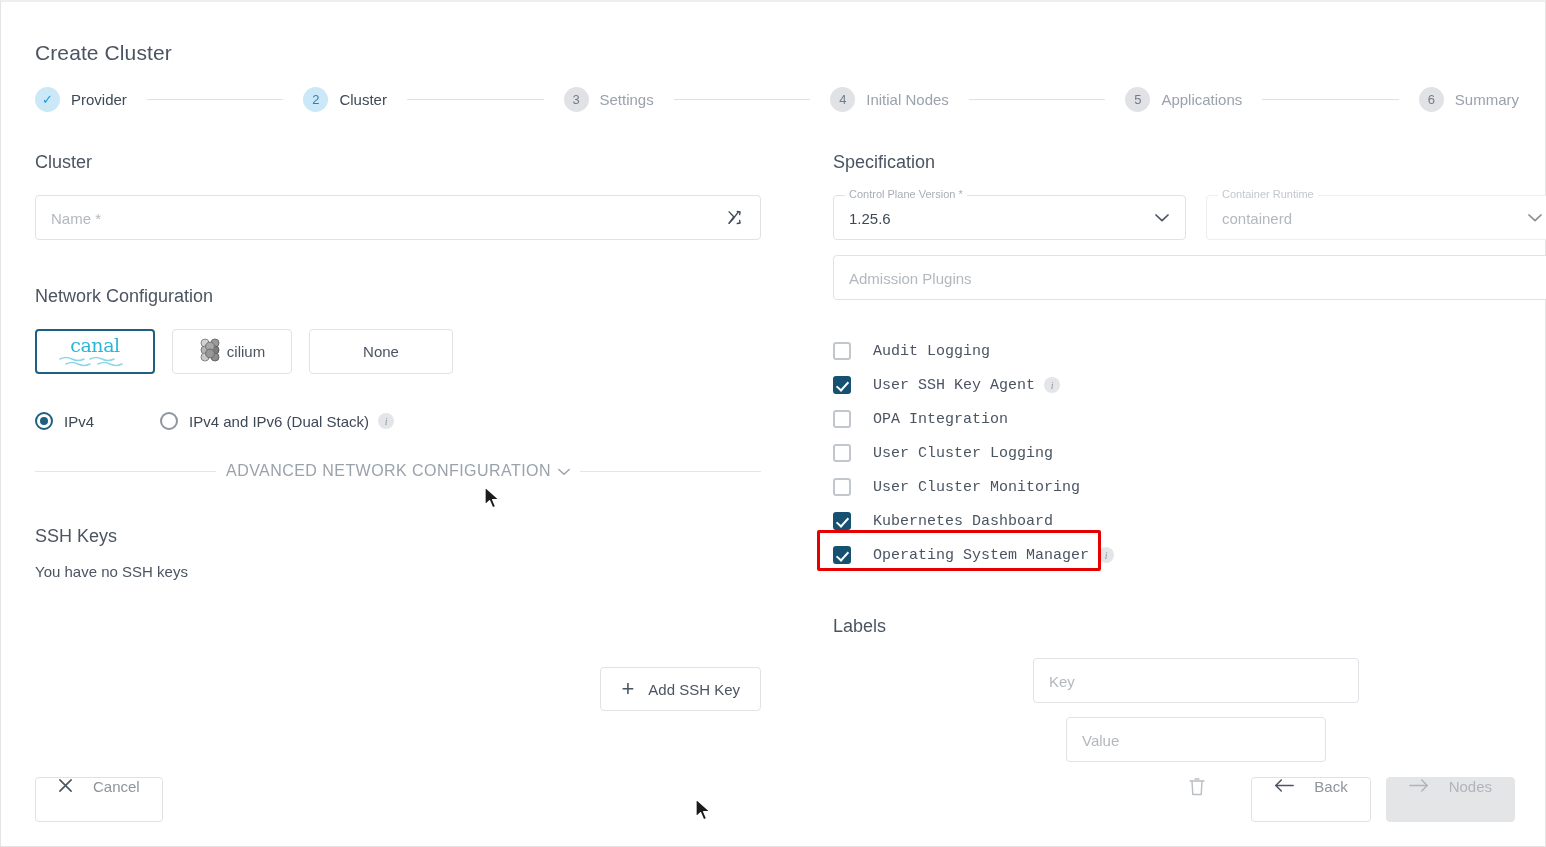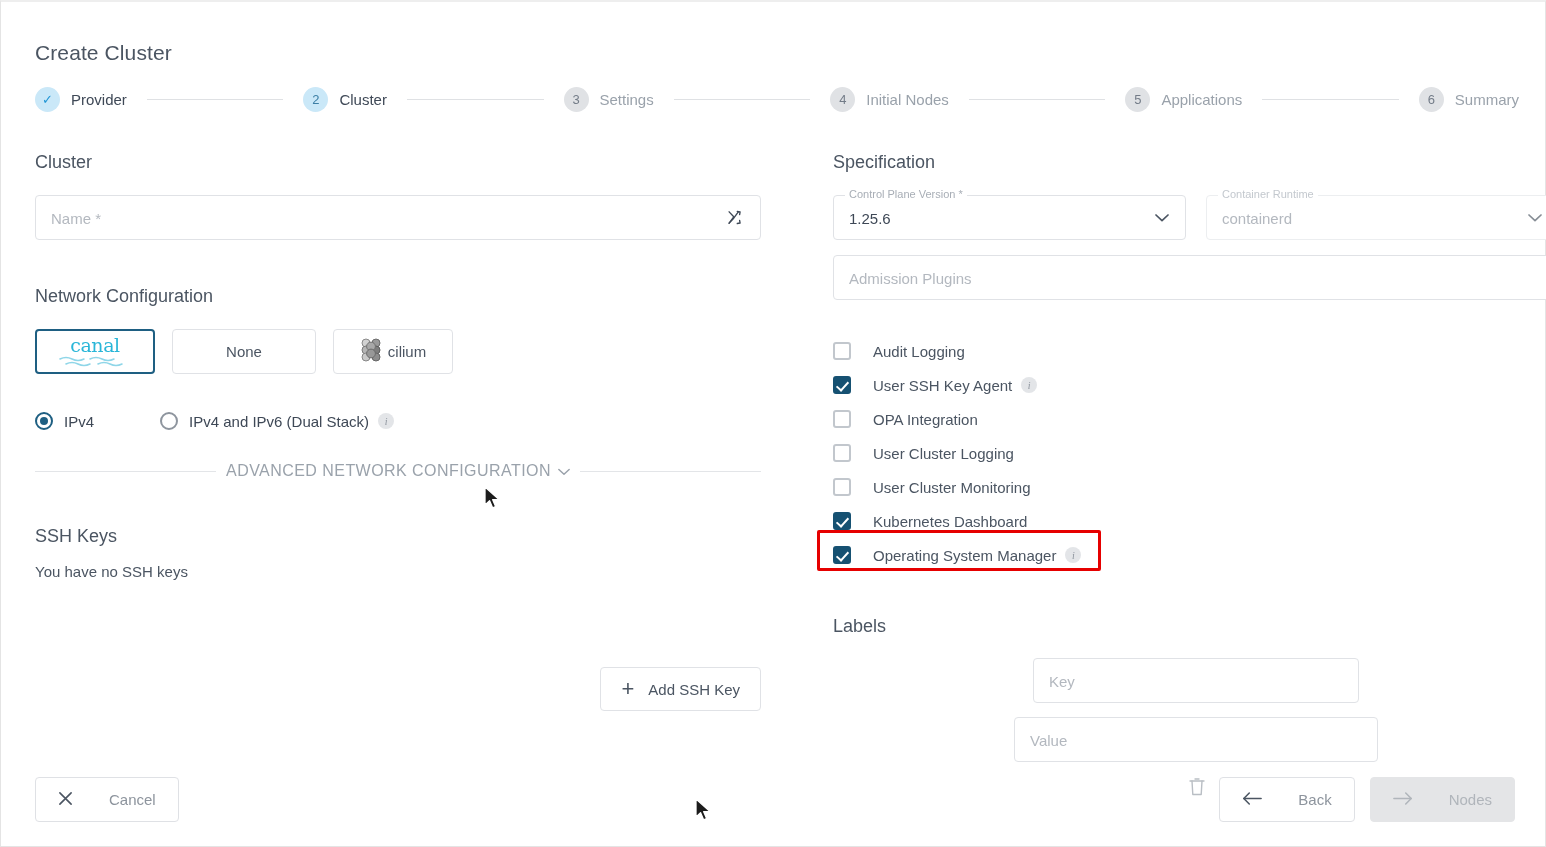--- a/index.html
+++ b/index.html
@@ -233,21 +233,21 @@
   }
   .cbox.on::after {
     content: "";
     position: absolute;
     left: 4px; top: 1px;
     width: 5px; height: 10px;
     border: solid #fff;
     border-width: 0 2px 2px 0;
     transform: rotate(42deg);
   }
-  .clabel { margin-left: 22px; font-size: 15px; color: #4b5562; white-space: nowrap; }
+  .clabel { margin-left: 22px; font-size: 15px; color: #4b5562; white-space: nowrap; font-family: Liberation Mono, monospace; }
 
   .highlight-box {
     position: absolute;
     left: -16px; top: -8px;
     width: 284px; height: 41px;
     border: 3px solid #e60000;
     border-radius: 2px;
     pointer-events: none;
   }
 
@@ -267,21 +267,21 @@
 
   
   .footer-left { position: absolute; left: 34px; top: 775px; }
   .footer-right { position: absolute; right: 30px; top: 775px; display: flex; gap: 15px; }
   .btn {
     height: 45px;
     padding: 0 22px;
     border-radius: 4px;
     border: 1px solid #dfe1e5;
     background: #fff;
-    display: flex; align-items: center; gap: 36px;
+    display: flex; align-items: flex-start; gap: 20px;
     font-size: 15px;
     color: #8d949d;
     cursor: pointer;
   }
   .btn.disabled {
     background: #e4e5e7;
     border-color: #e4e5e7;
     color: #b0b5bb;
     cursor: default;
   }
@@ -356,43 +356,43 @@
       <div class="cni-box selected">
         <div class="canal-logo">
           <span class="canal-word">canal</span>
           <svg class="canal-waves" width="74" height="11" viewBox="0 0 74 11" fill="none" stroke="#8fd6e8" stroke-width="1.6" stroke-linecap="round">
             <path d="M2 3 q6 -3 12 0 t12 0"></path>
             <path d="M32 3 q6 -3 12 0 t12 0"></path>
             <path d="M8 8 q6 -3 12 0 t12 0"></path>
             <path d="M40 8 q6 -3 12 0 t12 0"></path>
           </svg>
         </div>
-      </div>
-
-      <div class="cni-box" style="width:144px;">
-        <span>None</span>
       </div>
 
       <div class="cni-box">
         <div class="cilium-wrap">
           <span>
             <svg width="22" height="24" viewBox="0 0 22 24">
               <circle cx="6" cy="5" r="4" fill="#d2d2d2" stroke="#8a8a8a" stroke-width="1"></circle>
               <circle cx="16" cy="5" r="4" fill="#9a9a9a" stroke="#6d6d6d" stroke-width="1"></circle>
               <circle cx="6" cy="12" r="4" fill="#b5b5b5" stroke="#7a7a7a" stroke-width="1"></circle>
               <circle cx="16" cy="12" r="4" fill="#7d7d7d" stroke="#5c5c5c" stroke-width="1"></circle>
               <circle cx="6" cy="19" r="4" fill="#c9c9c9" stroke="#878787" stroke-width="1"></circle>
               <circle cx="16" cy="19" r="4" fill="#8d8d8d" stroke="#666" stroke-width="1"></circle>
               <circle cx="11" cy="8.5" r="4.4" fill="#a8a8a8" stroke="#707070" stroke-width="1"></circle>
               <circle cx="11" cy="15.5" r="4.4" fill="#989898" stroke="#6a6a6a" stroke-width="1"></circle>
             </svg>
           </span>
           <span>cilium</span>
         </div>
       </div>
+
+      <div class="cni-box" style="width:144px;">
+        <span>None</span>
+      </div>
     </div>
 
 
     <div class="radio-row">
       <div class="radio checked">
         <span class="dot"></span>
         <span class="rlabel">IPv4</span>
       </div>
       <div class="radio" style="margin-left:66px;">
         <span class="dot"></span>
@@ -498,21 +498,21 @@
         <span class="highlight-box"></span>
       </div>
     </div>
 
     <div class="section-title" style="margin-top:44px; margin-bottom:0;">Labels</div>
 
     <div class="labels-row">
       <div class="field" style="width:326px;">
         <div class="val ph">Key</div>
       </div>
-      <div class="field" style="width:364px;">
+      <div class="field" style="width:260px;">
         <div class="val ph">Value</div>
       </div>
       <span class="trash">
         <svg width="20" height="22" viewBox="0 0 20 22" fill="none" stroke="#b9bec4" stroke-width="1.4" stroke-linecap="round" stroke-linejoin="round">
           <path d="M3 5 H17"></path>
           <path d="M8 3 H12"></path>
           <path d="M5 5 L5.8 18.5 H14.2 L15 5"></path>
         </svg>
       </span>
     </div>

